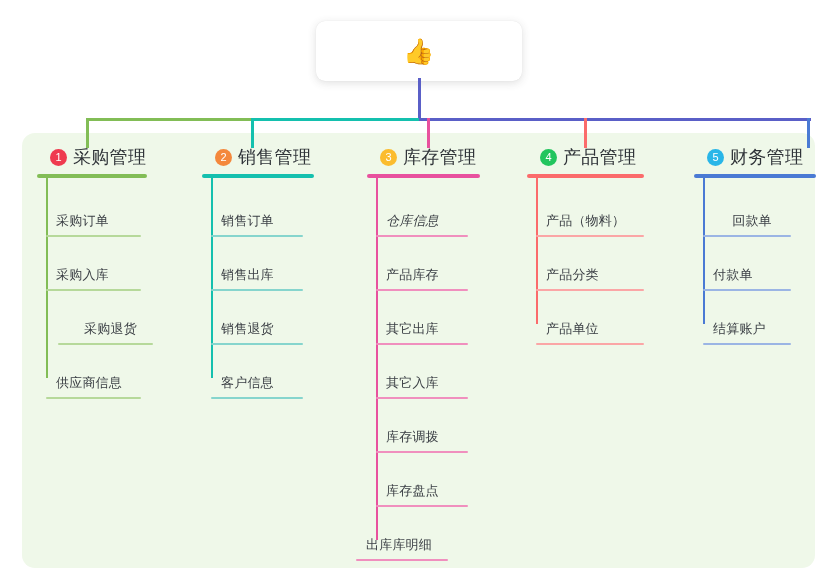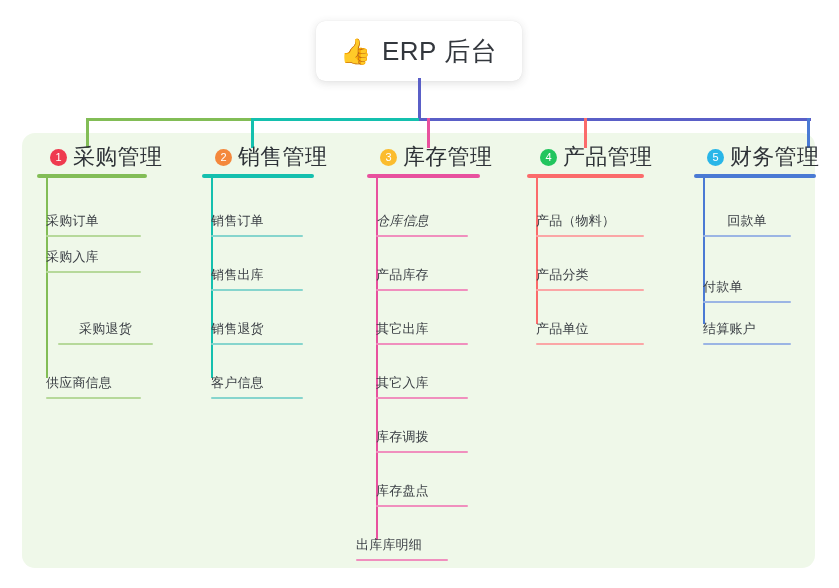--- a/index.html
+++ b/index.html
@@ -48,44 +48,43 @@
     display:flex;align-items:center;gap:6px;
     height:22px;white-space:nowrap;
     padding-left:13px;
     box-sizing:border-box;
   }
   .badge{
     width:17px;height:17px;border-radius:50%;
     color:#fff;font-size:11px;line-height:17px;
     text-align:center;flex:none;font-weight:400;
   }
-  .col-title{font-size:22px;color:#2f3338;letter-spacing:.3px;}
+  .col-title{font-size:18px;color:#2f3338;letter-spacing:.3px;}
   .col-rule{height:4px;border-radius:2px;margin-top:6px;}
 
   
   .spine{position:absolute;width:2px;top:176px;}
 
   
   .leaf{position:absolute;}
   .leaf-label{
     font-size:13px;color:#3a3e44;white-space:nowrap;
-    padding:0 0 5px 0;letter-spacing:.2px;
+    padding:0 0 5px 10px;letter-spacing:.2px;
   }
   .leaf-rule{height:2px;border-radius:1px;}
 </style>
 </head>
 <body>
 
 <div id="stage">
 
   <div class="panel"></div>
 
   <div class="root-card">
     <span class="root-emoji">👍</span>
-    <span class="root-title">ERP 后台</span>
   </div>
 
   <div id="connectors">
       <div class="conn" style="left: 418px; top: 78px; width: 3px; height: 42px; background: rgb(90, 95, 199);"></div>
       <div class="conn" style="left: 86px; top: 118px; width: 166px; height: 3px; background: rgb(130, 189, 86);"></div>
       <div class="conn" style="left: 252px; top: 118px; width: 167px; height: 3px; background: rgb(20, 192, 174);"></div>
       <div class="conn" style="left: 419px; top: 118px; width: 392px; height: 3px; background: rgb(90, 95, 199);"></div>
       <div class="conn" style="left: 86px; top: 118px; width: 3px; height: 30px; background: rgb(130, 189, 86);"></div>
       <div class="conn" style="left: 251px; top: 118px; width: 3px; height: 30px; background: rgb(20, 192, 174);"></div>
       <div class="conn" style="left: 427px; top: 118px; width: 3px; height: 30px; background: rgb(232, 81, 158);"></div>
@@ -99,21 +98,21 @@
           <span class="badge" style="background: rgb(239, 59, 79);">1</span>
           <span class="col-title">采购管理</span>
         </div>
         <div class="col-rule" style="width: 110px; background: rgb(130, 189, 86);"></div>
       </div>
       <div class="spine" style="left: 46px; height: 202px; background: rgb(130, 189, 86);"></div>
       <div class="leaf" style="left: 46px; top: 212px;">
         <div class="leaf-label">采购订单</div>
         <div class="leaf-rule" style="width: 95px; background: rgb(182, 217, 154);"></div>
       </div>
-      <div class="leaf" style="left: 46px; top: 248px;">
+      <div class="leaf" style="left: 46px; top: 266px;">
         <div class="leaf-label">采购入库</div>
         <div class="leaf-rule" style="width: 95px; background: rgb(182, 217, 154);"></div>
       </div>
       <div class="leaf" style="left: 58px; top: 320px; text-align: center;">
         <div class="leaf-label">采购退货</div>
         <div class="leaf-rule" style="width: 95px; background: rgb(182, 217, 154);"></div>
       </div>
       <div class="leaf" style="left: 46px; top: 374px;">
         <div class="leaf-label">供应商信息</div>
         <div class="leaf-rule" style="width: 95px; background: rgb(182, 217, 154);"></div>
@@ -203,21 +202,21 @@
           <span class="badge" style="background: rgb(41, 182, 232);">5</span>
           <span class="col-title">财务管理</span>
         </div>
         <div class="col-rule" style="width: 122px; background: rgb(74, 122, 212);"></div>
       </div>
       <div class="spine" style="left: 703px; height: 148px; background: rgb(74, 122, 212);"></div>
       <div class="leaf" style="left: 703px; top: 212px; text-align: center;">
         <div class="leaf-label">回款单</div>
         <div class="leaf-rule" style="width: 88px; background: rgb(155, 181, 228);"></div>
       </div>
-      <div class="leaf" style="left: 703px; top: 266px; margin-top: 12px;">
+      <div class="leaf" style="left: 703px; top: 266px;">
         <div class="leaf-label">付款单</div>
         <div class="leaf-rule" style="width: 88px; background: rgb(155, 181, 228);"></div>
       </div>
       <div class="leaf" style="left: 703px; top: 320px;">
         <div class="leaf-label">结算账户</div>
         <div class="leaf-rule" style="width: 88px; background: rgb(155, 181, 228);"></div>
       </div>
     </div>
 
 </div>

